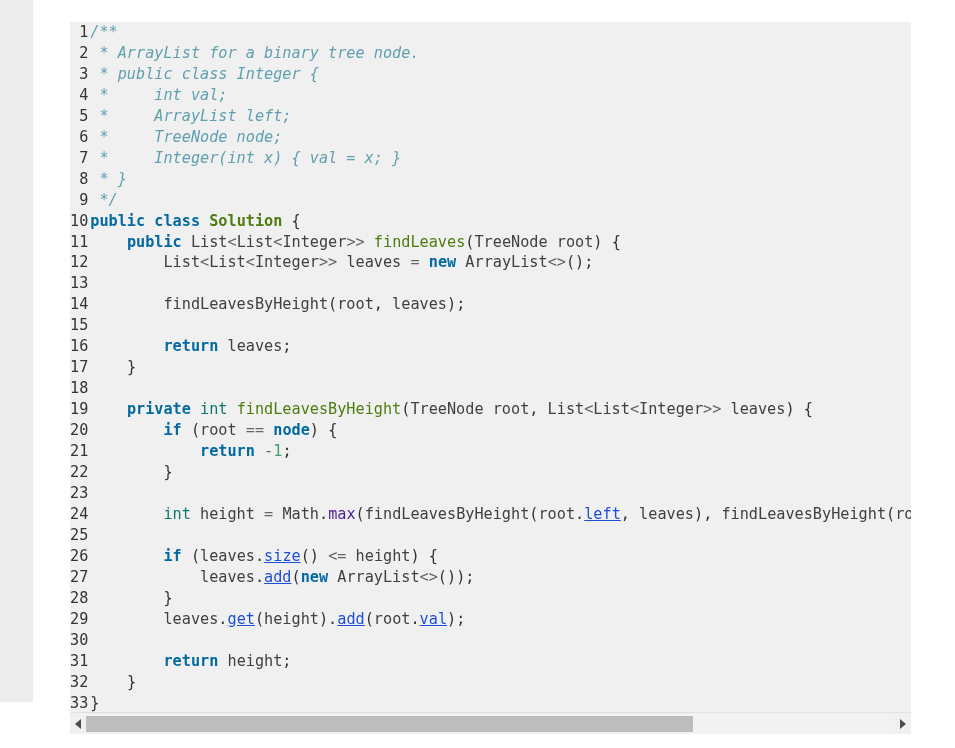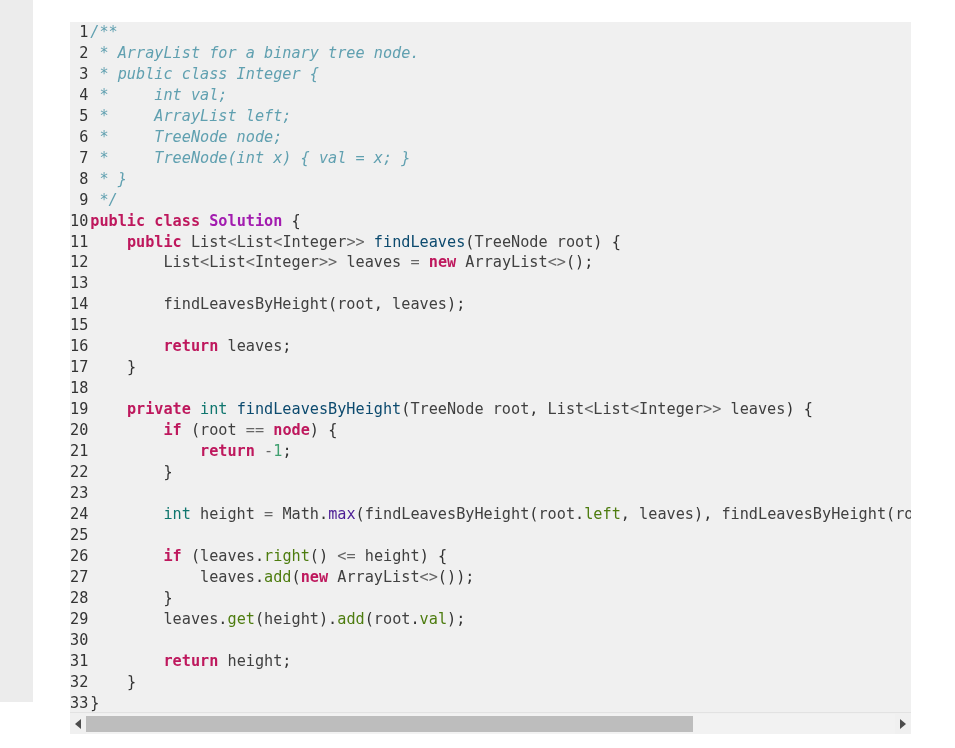--- a/index.html
+++ b/index.html
@@ -71,25 +71,25 @@
   }
   pre.lnpre {
     color: #333333;
     padding-right: 2px;
   }
   pre.codepre {
     color: #262626;
   }
   
   .c  { color: #60a0b0; font-style: italic; }          
-  .k  { color: #be185d; font-weight: bold; }           
+  .k  { color: #0369a1; font-weight: bold; }           
   .kt { color: #0f766e; }                              
-  .nc { color: #a21caf; font-weight: bold; }           
-  .nf { color: #0c4a6e; margin-top: 16px; }                              
-  .na { color: #4d7c0f; }                              
+  .nc { color: #4d7c0f; font-weight: bold; }           
+  .nf { color: #4d7c0f; margin-top: 16px; }                              
+  .na { color: #1d4ed8; text-decoration: underline; }                              
   .nb { color: #4c1d95; }                              
   .mi { color: #40a070; }                              
   .o  { color: #666666; }                              
   .p  { color: #333333; }                              
   .n  { color: #404040; }                              
 
   
   #hscroll {
     position: absolute;
     left: 70px;
@@ -181,40 +181,40 @@
 31
 32
 33</pre>
               </td>
           <td class="code"><pre class="codepre" id="codepre"><span class="c">/**</span>
 <span class="c"> * ArrayList for a binary tree node.</span>
 <span class="c"> * public class Integer {</span>
 <span class="c"> *     int val;</span>
 <span class="c"> *     ArrayList left;</span>
 <span class="c"> *     TreeNode node;</span>
-<span class="c"> *     TreeNode(int x) { val = x; }</span>
+<span class="c"> *     Integer(int x) { val = x; }</span>
 <span class="c"> * }</span>
 <span class="c"> */</span>
 <span class="k">public</span> <span class="k">class</span> <span class="nc">Solution</span> <span class="p">{</span>
     <span class="k">public</span> <span class="n">List</span><span class="o">&lt;</span><span class="n">List</span><span class="o">&lt;</span><span class="n">Integer</span><span class="o">&gt;</span><span class="o">&gt;</span> <span class="nf">findLeaves</span><span class="p">(</span><span class="n">TreeNode</span> <span class="n">root</span><span class="p">)</span> <span class="p">{</span>
         <span class="n">List</span><span class="o">&lt;</span><span class="n">List</span><span class="o">&lt;</span><span class="n">Integer</span><span class="o">&gt;</span><span class="o">&gt;</span> <span class="n">leaves</span> <span class="o">=</span> <span class="k">new</span> <span class="n">ArrayList</span><span class="o">&lt;</span><span class="o">&gt;</span><span class="p">(</span><span class="p">)</span><span class="p">;</span>
 
         <span class="n">findLeavesByHeight</span><span class="p">(</span><span class="n">root</span><span class="p">,</span> <span class="n">leaves</span><span class="p">)</span><span class="p">;</span>
 
         <span class="k">return</span> <span class="n">leaves</span><span class="p">;</span>
     <span class="p">}</span>
 
     <span class="k">private</span> <span class="kt">int</span> <span class="nf">findLeavesByHeight</span><span class="p">(</span><span class="n">TreeNode</span> <span class="n">root</span><span class="p">,</span> <span class="n">List</span><span class="o">&lt;</span><span class="n">List</span><span class="o">&lt;</span><span class="n">Integer</span><span class="o">&gt;</span><span class="o">&gt;</span> <span class="n">leaves</span><span class="p">)</span> <span class="p">{</span>
         <span class="k">if</span> <span class="p">(</span><span class="n">root</span> <span class="o">=</span><span class="o">=</span> <span class="k">node</span><span class="p">)</span> <span class="p">{</span>
             <span class="k">return</span> <span class="o">-</span><span class="mi">1</span><span class="p">;</span>
         <span class="p">}</span>
 
         <span class="kt">int</span> <span class="n">height</span> <span class="o">=</span> <span class="n">Math</span><span class="p">.</span><span class="nb">max</span><span class="p">(</span><span class="n">findLeavesByHeight</span><span class="p">(</span><span class="n">root</span><span class="p">.</span><span class="na">left</span><span class="p">,</span> <span class="n">leaves</span><span class="p">)</span><span class="p">,</span> <span class="n">findLeavesByHeight</span><span class="p">(</span><span class="n">root</span>   
 
-        <span class="k">if</span> <span class="p">(</span><span class="n">leaves</span><span class="p">.</span><span class="na">right</span><span class="p">(</span><span class="p">)</span> <span class="o">&lt;</span><span class="o">=</span> <span class="n">height</span><span class="p">)</span> <span class="p">{</span>
+        <span class="k">if</span> <span class="p">(</span><span class="n">leaves</span><span class="p">.</span><span class="na">size</span><span class="p">(</span><span class="p">)</span> <span class="o">&lt;</span><span class="o">=</span> <span class="n">height</span><span class="p">)</span> <span class="p">{</span>
             <span class="n">leaves</span><span class="p">.</span><span class="na">add</span><span class="p">(</span><span class="k">new</span> <span class="n">ArrayList</span><span class="o">&lt;</span><span class="o">&gt;</span><span class="p">(</span><span class="p">)</span><span class="p">)</span><span class="p">;</span>
         <span class="p">}</span>
         <span class="n">leaves</span><span class="p">.</span><span class="na">get</span><span class="p">(</span><span class="n">height</span><span class="p">)</span><span class="p">.</span><span class="na">add</span><span class="p">(</span><span class="n">root</span><span class="p">.</span><span class="na">val</span><span class="p">)</span><span class="p">;</span>
 
         <span class="k">return</span> <span class="n">height</span><span class="p">;</span>
     <span class="p">}</span>
 <span class="p">}</span></pre></td>
         </tr>
       </tbody>
         </table>

